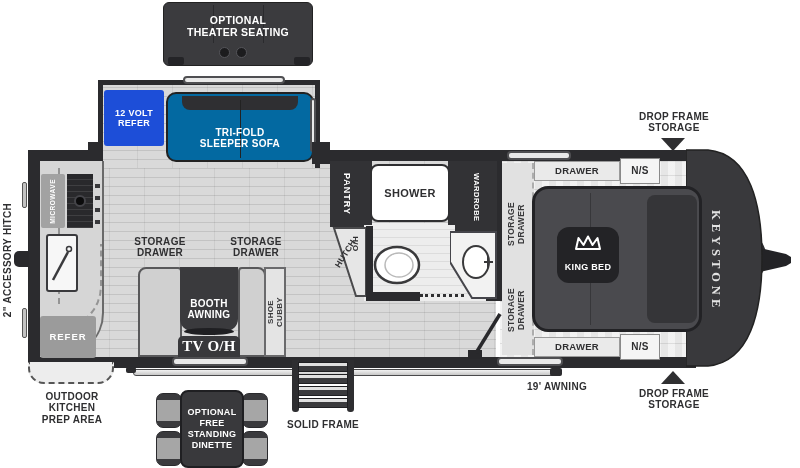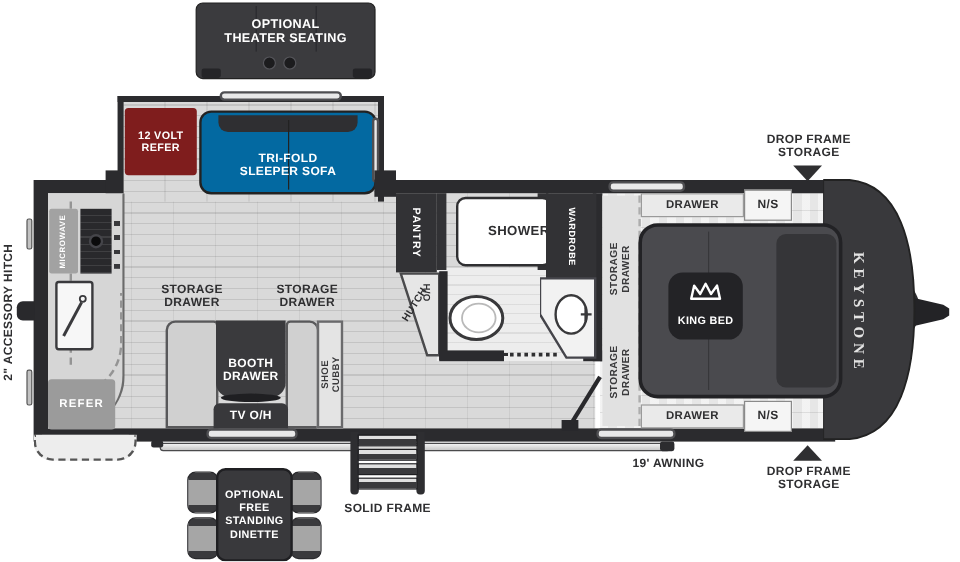--- a/index.html
+++ b/index.html
@@ -14,21 +14,21 @@
   .vup{writing-mode:vertical-rl;transform:rotate(180deg);}
   .plank{background-color:#d9d9d9;
     background-image:repeating-linear-gradient(0deg,rgba(0,0,0,0) 0 8px,rgba(0,0,0,.10) 8px 9px),
                      repeating-linear-gradient(90deg,rgba(0,0,0,0) 0 34px,rgba(0,0,0,.06) 34px 35px);}
   .carpet{background-color:#e6e6e6;
     background-image:repeating-linear-gradient(0deg,rgba(0,0,0,0) 0 13px,rgba(0,0,0,.09) 13px 14px),
                      repeating-linear-gradient(90deg,rgba(255,255,255,.5) 0 7px,rgba(0,0,0,0) 7px 14px);}
   .bathfloor{background-color:#ededed;
     background-image:repeating-linear-gradient(0deg,rgba(0,0,0,0) 0 7px,rgba(0,0,0,.07) 7px 8px);}
   .wall{background:#2b2b2e;}
-  .dark{background:#7f1d1d;}
+  .dark{background:#1d4ed8;}
   .pill{background:#e9e9e9;border:2px solid #4f4f52;border-radius:4px;}
   .tri-down{width:0;height:0;border-left:12px solid transparent;border-right:12px solid transparent;border-top:13px solid #2f2f31;}
   .tri-up{width:0;height:0;border-left:12px solid transparent;border-right:12px solid transparent;border-bottom:13px solid #2f2f31;}
   .chair{background:linear-gradient(#3a3a3d 0 6px,#a6a6a6 6px calc(100% - 6px),#3a3a3d calc(100% - 6px) 100%);
          border:1px solid #2a2a2d;border-radius:7px;}
   .tread{background:linear-gradient(#e0e0e0 0 3px,#3a3a3d 3px);border:1px solid #1f1f22;}
 </style>
 </head>
 <body>
 
@@ -107,38 +107,38 @@
   <div class="abs ctr" style="left:214px;top:234px;width:84px;height:26px;">
     <span class="lbl pre" style="font-size:10px;">STORAGE
 DRAWER</span>
   </div>
 
   <div class="abs" style="left:138px;top:267px;width:44px;height:90px;background:#d0d0d0;border:2px solid #58585a;border-radius:8px 4px 0 0;"></div>
   <div class="abs" style="left:238px;top:267px;width:28px;height:90px;background:#d0d0d0;border:2px solid #58585a;border-radius:4px 8px 0 0;"></div>
   <div class="abs" style="left:180px;top:267px;width:58px;height:64px;background:#3a3a3d;border-radius:0 0 12px 12px;">
     <div class="abs ctr" style="left:0;top:24px;width:100%;height:36px;">
       <span class="lbl pre white" style="font-size:10px;">BOOTH
-DRAWER</span>
+AWNING</span>
     </div>
   </div>
   <div class="abs" style="left:184px;top:328px;width:50px;height:7px;background:#1f1f22;border-radius:50%;"></div>
   <div class="abs ctr" style="left:178px;top:336px;width:62px;height:21px;background:#38383b;border-radius:5px 5px 0 0;">
-    <span class="lbl white" style="font-size:10px;">TV O/H</span>
+    <span class="lbl white" style="font-size:15px;font-family:Liberation Serif, serif;">TV O/H</span>
   </div>
   <div class="abs ctr" style="left:264px;top:267px;width:22px;height:90px;background:#e4e4e4;border:2px solid #6a6a6c;">
     <span class="lbl pre vup" style="font-size:8px;color:#39393b;">SHOE
 CUBBY</span>
   </div>
 
   <div class="abs ctr" style="left:330px;top:161px;width:34px;height:66px;background:#323235;">
     <span class="lbl vdown white" style="font-size:9px;letter-spacing:1px;">PANTRY</span>
   </div>
   <div class="abs" style="left:364px;top:161px;width:8px;height:64px;background:#323235;"></div>
   <div class="abs" style="left:448px;top:161px;width:9px;height:64px;background:#323235;"></div>
-  <div class="abs ctr" style="left:380px;top:164px;width:80px;height:58px;background:#fff;border:2.5px solid #2f2f31;border-radius:8px;justify-content:flex-end;">
+  <div class="abs ctr" style="left:370px;top:164px;width:80px;height:58px;background:#fff;border:2.5px solid #2f2f31;border-radius:8px;">
     <span class="lbl" style="font-size:11px;">SHOWER</span>
   </div>
   <div class="abs ctr" style="left:455px;top:161px;width:42px;height:72px;background:#323235;">
     <span class="lbl vdown white" style="font-size:7.5px;letter-spacing:.5px;">WARDROBE</span>
   </div>
 
   <svg class="abs" style="left:330px;top:226px;" width="40" height="72" viewBox="0 0 40 72">
     <polygon points="4,2 36,2 36,70 26,70" fill="#e6e6e6" stroke="#4a4a4c" stroke-width="2"></polygon>
   </svg>
   <div class="abs ctr" style="left:324px;top:244px;width:44px;height:20px;transform:rotate(-58deg);">
@@ -227,20 +227,25 @@
     <div class="abs tread" style="left:6px;top:4px;width:50px;height:10px;"></div>
     <div class="abs tread" style="left:6px;top:16px;width:50px;height:10px;"></div>
     <div class="abs tread" style="left:6px;top:28px;width:50px;height:10px;"></div>
     <div class="abs tread" style="left:6px;top:40px;width:50px;height:10px;"></div>
   </div>
   <div class="abs ctr" style="left:283px;top:418px;width:80px;height:14px;">
     <span class="lbl" style="font-size:10px;">SOLID FRAME</span>
   </div>
 
   <div class="abs" style="left:28px;top:362px;width:86px;height:22px;background:#ededed;border:2px dashed #555;border-top:none;border-radius:0 0 16px 16px;"></div>
+  <div class="abs ctr" style="left:26px;top:388px;width:92px;height:40px;">
+    <span class="lbl pre" style="font-size:10px;">OUTDOOR
+KITCHEN
+PREP AREA</span>
+  </div>
 
   <div class="abs chair" style="left:156px;top:393px;width:26px;height:35px;"></div>
   <div class="abs chair" style="left:156px;top:431px;width:26px;height:35px;"></div>
   <div class="abs chair" style="left:242px;top:393px;width:26px;height:35px;"></div>
   <div class="abs chair" style="left:242px;top:431px;width:26px;height:35px;"></div>
   <div class="abs ctr" style="left:180px;top:390px;width:64px;height:78px;background:#39393c;border:2px solid #1f1f22;border-radius:8px;">
     <span class="lbl pre white" style="font-size:9px;line-height:1.25;">OPTIONAL
 FREE
 STANDING
 DINETTE</span>

